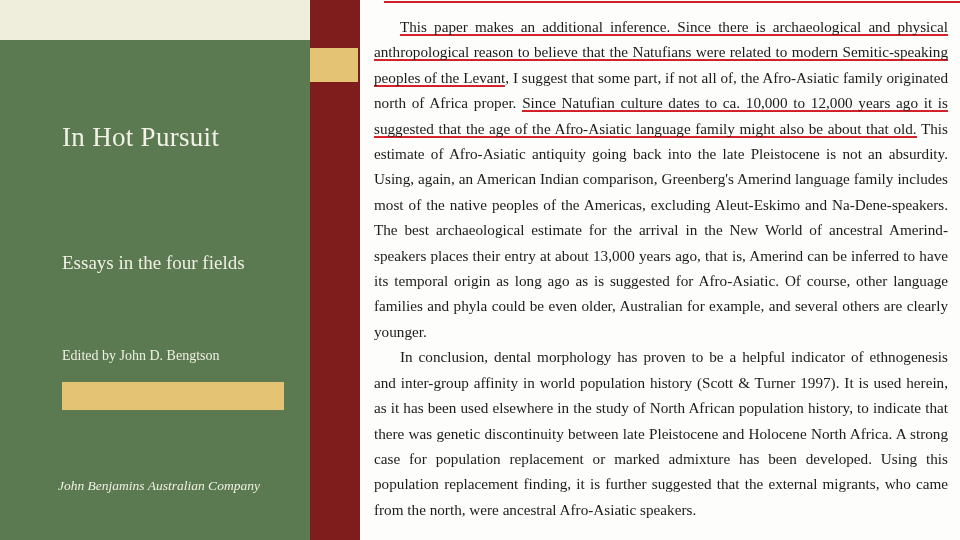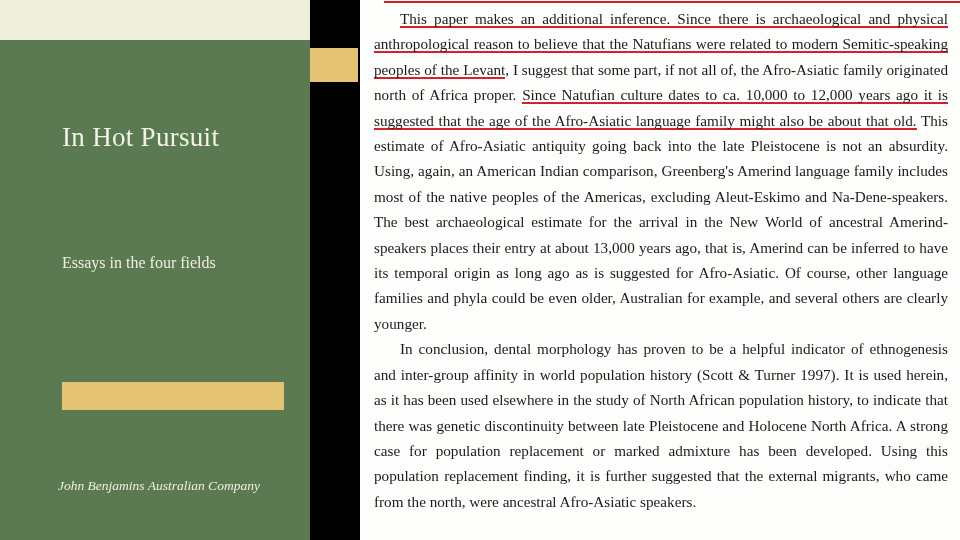--- a/index.html
+++ b/index.html
@@ -18,21 +18,21 @@
     width: 960px;
     height: 540px;
     display: flex;
   }
 
   
   .cover {
     position: relative;
     width: 360px;
     height: 540px;
-    background: #000000;
+    background: #7f1d1d;
     flex: 0 0 360px;
     overflow: hidden;
   }
   .cover-cream-top {
     position: absolute;
     left: 0; top: 0;
     width: 310px;
     height: 40px;
     background: #efeedd;
   }
@@ -71,21 +71,21 @@
     font-family: "Liberation Serif", serif;
     font-weight: normal;
     letter-spacing: .3px;
   }
   .cover-subtitle {
     position: absolute;
     left: 62px;
     top: 250px;
     width: 240px;
     color: #f0efe3;
-    font-size: 16px;
+    font-size: 19px;
     line-height: 26px;
     font-family: "Liberation Serif", serif;
   }
   .cover-editor {
     position: absolute;
     left: 62px;
     top: 346px;
     width: 250px;
     color: #f0efe3;
     font-size: 14px;
@@ -112,20 +112,21 @@
     padding: 6px 12px 0 14px;
     box-sizing: border-box;
   }
   .body-text {
     font-family: "Liberation Serif", serif;
     font-size: 15.2px;
     line-height: 25.4px;
     color: #1b1b1b;
     text-align: justify;
     hyphens: none;
+    margin-top: 8px;
   }
   .body-text p {
     margin: 0;
   }
   .body-text p.indent {
     text-indent: 26px;
   }
   .hl {
     box-shadow: inset 0 -1px 0 0 #d9232e;
     padding-bottom: 1px;
@@ -155,20 +156,21 @@
     <div class="cover-gold-bar"></div>
 
     <div class="cover-title">
       <div>In Hot Pursuit</div>
     </div>
 
     <div class="cover-subtitle">
       <div>Essays in the four fields</div>
     </div>
 
+    <div class="cover-editor">Edited by John D. Bengtson</div>
 
     <div class="cover-publisher">John Benjamins Australian Company</div>
   </div>
 
   <div class="textpage">
     <div class="topline"></div>
 
     <div class="body-text">
       <p class="indent"><span class="hl hl-strong">This paper makes an additional inference. Since there is archaeological and physical anthropological reason to believe that the Natufians were related to modern Semitic-speaking peoples of the Levant</span><span>, I suggest that some part, if not all of, the Afro-Asiatic family originated north of Africa proper. </span><span class="hl hl-strong">Since Natufian culture dates to ca. 10,000 to 12,000 years ago it is suggested that the age of the Afro-Asiatic language family might also be about that old.</span><span> This estimate of Afro-Asiatic antiquity going back into the late Pleistocene is not an absurdity. Using, again, an American Indian comparison, Greenberg's Amerind language family includes most of the native peoples of the Americas, excluding Aleut-Eskimo and Na-Dene-speakers. The best archaeological estimate for the arrival in the New World of ancestral Amerind-speakers places their entry at about 13,000 years ago, that is, Amerind can be inferred to have its temporal origin as long ago as is suggested for Afro-Asiatic. Of course, other language families and phyla could be even older, Australian for example, and several others are clearly younger.</span></p>
       <p class="indent">In conclusion, dental morphology has proven to be a helpful indicator of ethnogenesis and inter-group affinity in world population history (Scott &amp; Turner 1997). It is used herein, as it has been used elsewhere in the study of North African population history, to indicate that there was genetic discontinuity between late Pleistocene and Holocene North Africa. A strong case for population replacement or marked admixture has been developed. Using this population replacement finding, it is further suggested that the external migrants, who came from the north, were ancestral Afro-Asiatic speakers.</p>

